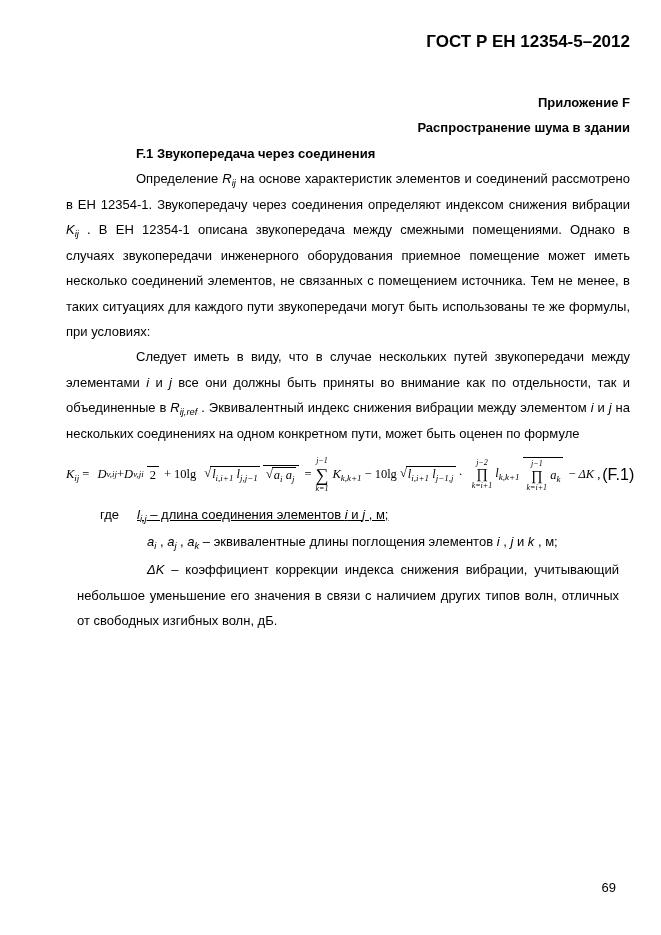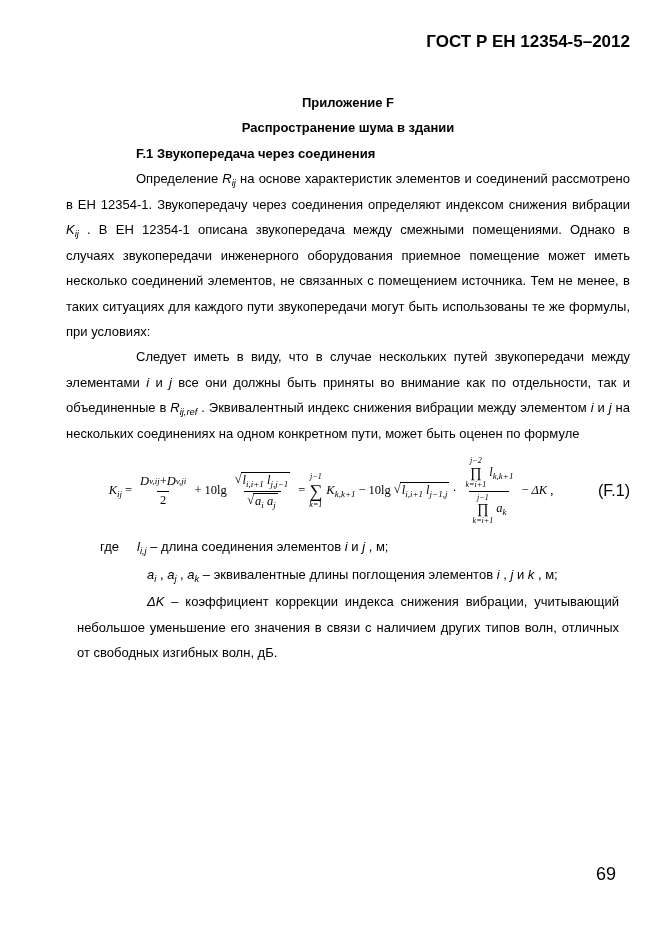--- a/index.html
+++ b/index.html
@@ -23,21 +23,21 @@
   }
   .content {
     position: absolute;
     top: 90px;
     left: 66px;
     width: 564px;
     font-size: 13px;
     line-height: 1.95;
   }
   .center-bold {
-    text-align: center;
+    text-align: right;
     font-weight: bold;
     margin: 0;
   }
   .section-heading {
     font-weight: bold;
     padding-left: 70px;
     margin: 0;
   }
   .para {
     margin: 0;
@@ -62,42 +62,42 @@
     font-size: 12.5px;
     line-height: 1.25;
     gap: 3px;
     flex-wrap: nowrap;
     white-space: nowrap;
   }
   .formula-label {
     font-size: 16px;
     margin-left: 2px;
   }
-  .frac { display: inline-flex; flex-direction: column; align-items: center; margin: 0 2px; }
+  .frac { display: inline-flex; flex-direction: row; align-items: center; margin: 0 2px; }
   .frac .num { display: inline-flex; align-items: center; justify-content: center; padding: 0 3px 1px; }
   .frac .den { display: inline-flex; align-items: center; justify-content: center; border-top: 1px solid #000; padding: 1px 3px 0; }
   .sqrt { display: inline-flex; align-items: flex-start; }
   .rad { font-style: normal; margin-right: -1px; }
   .radbody { border-top: 1px solid #000; padding: 0 2px; }
   .bigop { display: inline-flex; flex-direction: column; align-items: center; line-height: 1; margin: 0 1px; }
   .bigop .lim { font-size: 8px; font-style: italic; line-height: 1.2; }
   .bigop .op { font-size: 18px; line-height: 1; font-style: normal; }
   .bigop.sm .op { font-size: 14px; }
   .prodline { display: inline-flex; align-items: center; gap: 2px; }
 
   
-  .where-first { margin: 4px 0 0; }
+  .where-first { margin: 4px 0 0; text-decoration: underline; }
   .where-word { display: inline-block; margin-left: 34px; width: 37px; }
   .def-para { margin: 2px 11px 0; text-align: justify; text-indent: 70px; }
 
   .page-number {
     position: absolute;
-    bottom: 50px;
+    bottom: 40px;
     right: 45px;
-    font-size: 18px;
+    font-size: 13px;
   }
 </style>
 </head>
 <body>
 
 <div class="page">
 
   <div class="doc-code">ГОСТ Р ЕН 12354-5–2012</div>
 
   <div class="content">

